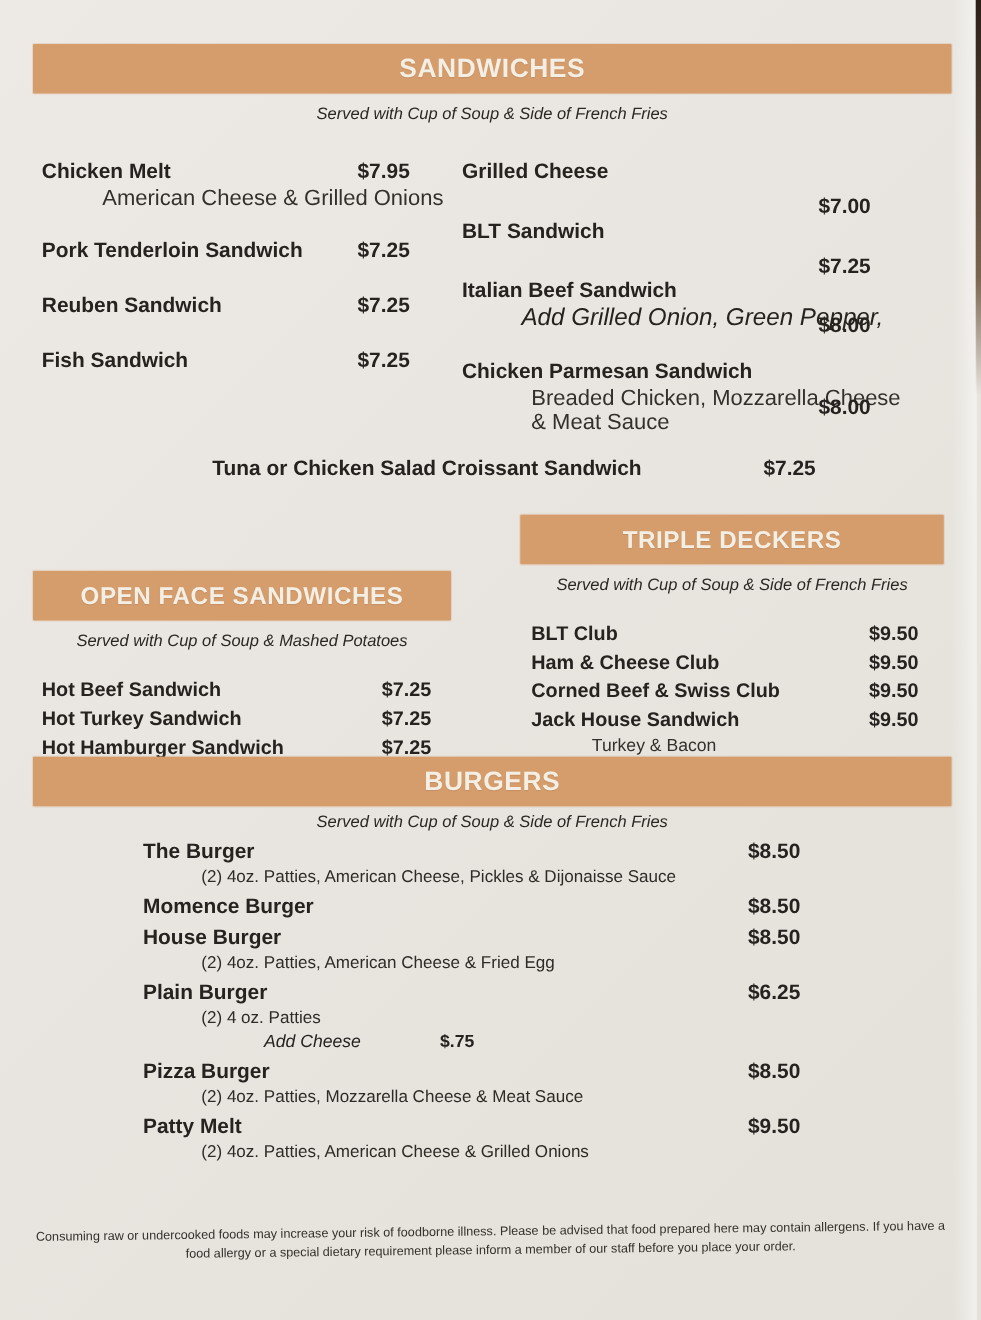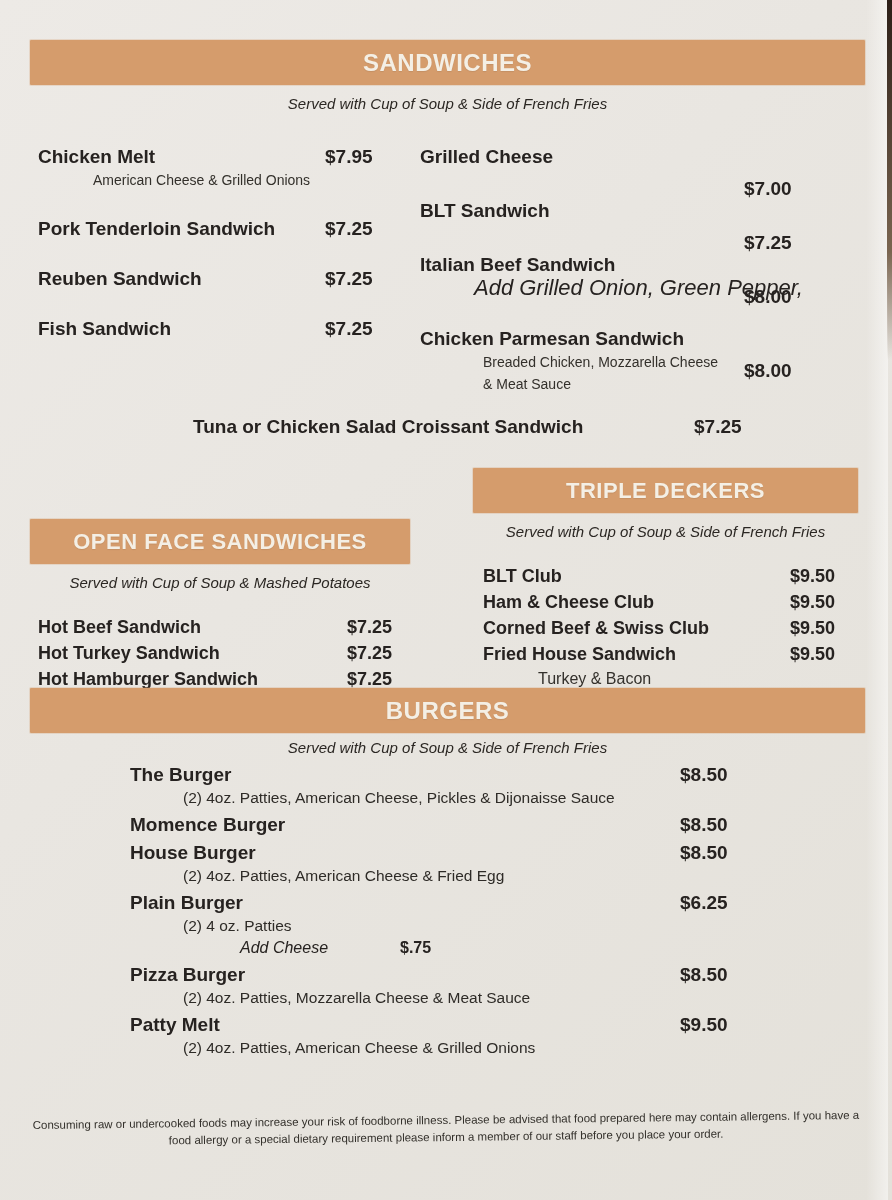--- a/index.html
+++ b/index.html
@@ -43,21 +43,21 @@
   .cols{display:flex;margin-top:32px;}
   .col-left{width:390px;}
   .col-right{width:445px;}
   .mi-row{position:relative;line-height:24px;height:24px;}
   .mi-name{font-weight:bold;font-size:19px;}
   .mi-price{position:absolute;font-weight:bold;font-size:19px;}
   .col-left .mi-row{padding-left:8px;}
   .col-left .mi-price{left:295px;}
   .col-right .mi-price{left:324px;margin-top:32px;}
   .mi-desc{
-    font-size:14px;line-height:22px;color:#33302b;
+    font-size:20px;line-height:22px;color:#33302b;
     padding-left:63px;white-space:pre-line;
   }
   .col-left .mi{margin-bottom:26px;}
   .col-right .gc{margin-bottom:30px;}
   .col-right .blt{margin-bottom:30px;}
   .col-right .ib{margin-bottom:28px;}
   .addon-l1{font-style:italic;font-size:22px;line-height:22px;padding-left:54px;}
   .addon-l2{position:relative;font-size:16px;line-height:22px;padding-left:60px;}
   .addon-l2 .it{font-style:italic;}
   .addon-price{position:absolute;left:270px;font-weight:bold;font-size:17px;font-style:normal;}
@@ -201,21 +201,21 @@
       </div>
       <div class="half-row">
         <span class="h-name">Ham &amp; Cheese Club</span>
         <span class="h-price">$9.50</span>
       </div>
       <div class="half-row">
         <span class="h-name">Corned Beef &amp; Swiss Club</span>
         <span class="h-price">$9.50</span>
       </div>
       <div class="half-row">
-        <span class="h-name">Fried House Sandwich</span>
+        <span class="h-name">Jack House Sandwich</span>
         <span class="h-price">$9.50</span>
       </div>
       <div class="h-desc">Turkey &amp; Bacon</div>
     </div>
   </section>
 
   <section id="burgers" style="left:30px;top:688px;width:835px;">
     <div class="bar">
       <span class="bar-title">BURGERS</span>
     </div>

